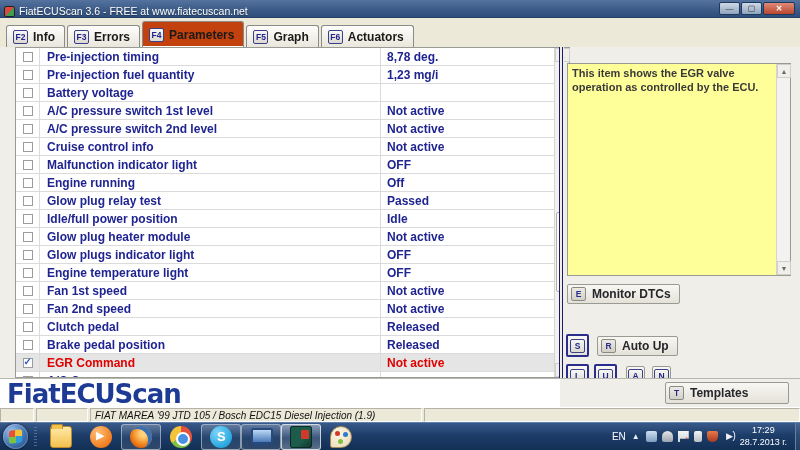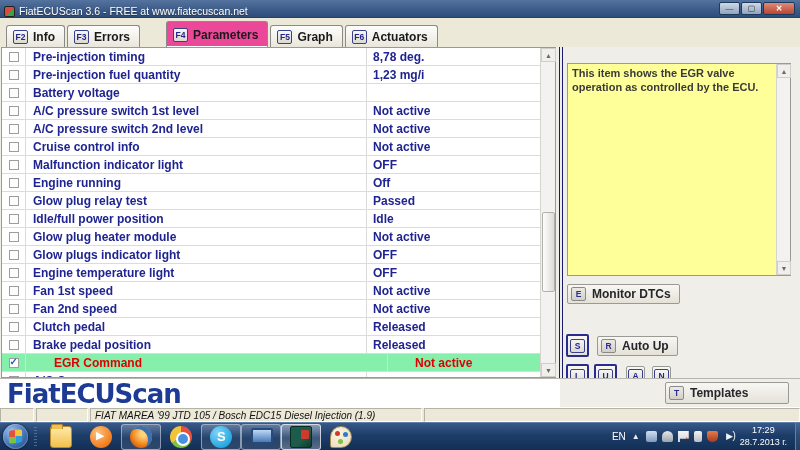--- a/index.html
+++ b/index.html
@@ -18,42 +18,42 @@
   .wbtn { width:21px; height:13px; border:1px solid #1d3least; border:1px solid #1d3a5e; border-radius:2px; margin-left:1px;
     background:linear-gradient(#cfd9e6,#8fa5bd); color:#333; font-size:8px; line-height:11px; text-align:center; }
   .wbtn.close { width:32px; background:linear-gradient(#e08a77,#b8452f); color:#fff; font-weight:bold; }
 
   
   .tabbar { position:absolute; left:0; top:18px; width:800px; height:29px; background:#ece9d8;
     display:flex; align-items:flex-end; padding-left:6px; }
   .tab { position:relative; display:flex; align-items:center; gap:5px; height:22px; padding:0 9px 0 6px;
     background:linear-gradient(#fdfdfb,#e9e6dc); border:1px solid #8a8a8a; border-bottom:none;
     border-radius:3px 3px 0 0; margin-right:2px; z-index:1; }
-  .tab.active { height:26px; background:#ec4899; z-index:3; box-shadow:0 -1px 0 #fff inset;margin-left:24px; }
+  .tab.active { height:26px; background:#c2410c; z-index:3; box-shadow:0 -1px 0 #fff inset; }
   .keycap { display:inline-block; min-width:15px; height:14px; padding:0 1px; background:linear-gradient(#f6f6f4,#dcd9cf);
     border:1px solid #3a3f8c; border-radius:2px; color:#22258c; font-size:8.5px; font-weight:bold;
     line-height:12px; text-align:center; }
   .tab .label { font-size:12px; font-weight:bold; color:#1a1a1a; }
 
   
   .main { position:absolute; left:0; top:47px; width:800px; height:331px; background:#f0eee8; }
 
-  .table-panel { position:absolute; left:1px; top:0; width:555px; height:331px;
+  .table-panel { position:absolute; left:15px; top:0; width:555px; height:331px;
     background:#fff; border:1px solid #9a9a94; }
   .rows { position:absolute; left:0; top:0; right:15px; bottom:0; overflow:hidden; }
   .prow { position:relative; height:18px; display:flex; align-items:center;
     border-bottom:1px solid #dbdbdb; background:#fff; }
   .prow .cbcell { width:24px; height:18px; border-right:1px solid #dbdbdb; display:flex; align-items:center; justify-content:center; }
   .cb { width:10px; height:10px; background:#fdfdfd; border:1px solid #9c9c9c; position:relative; }
   .cb.checked::after { content:"✓"; position:absolute; left:0px; top:-3px; font-size:10px; font-weight:bold; color:#2b57c8; }
   .prow .pname { flex:0 0 341px; padding-left:7px; font-size:12px; font-weight:bold; color:#1f2490;
     white-space:nowrap; overflow:hidden; border-right:1px solid #dbdbdb; height:18px; line-height:18px; }
   .prow .pval { flex:1; padding-left:6px; font-size:12px; font-weight:bold; color:#1f2490;
     white-space:nowrap; height:18px; line-height:18px; }
-  .prow.hl { background:#86efac;gap:21px; }
+  .prow.hl { background:#e5e5e5; }
   .prow.hl .pname, .prow.hl .pval { color:#e00000; }
 
   .vscroll { position:absolute; top:0; right:0; width:15px; bottom:0; background:#f3f2f0; border-left:1px solid #d5d4d0; }
   .sarrow { position:absolute; left:0; width:15px; height:14px; background:#f0efeb; border:1px solid #cfcec8;
     color:#6a6a66; font-size:7px; text-align:center; line-height:13px; }
   .sarrow.up { top:0; } .sarrow.down { bottom:0; }
   .sthumb { position:absolute; left:1px; width:13px; top:164px; height:80px;
     background:linear-gradient(90deg,#fdfdfc,#dedcd6); border:1px solid #b2b0aa; border-radius:2px; }
 
   .vdivider { position:absolute; left:559px; top:0; width:5px; height:331px;

